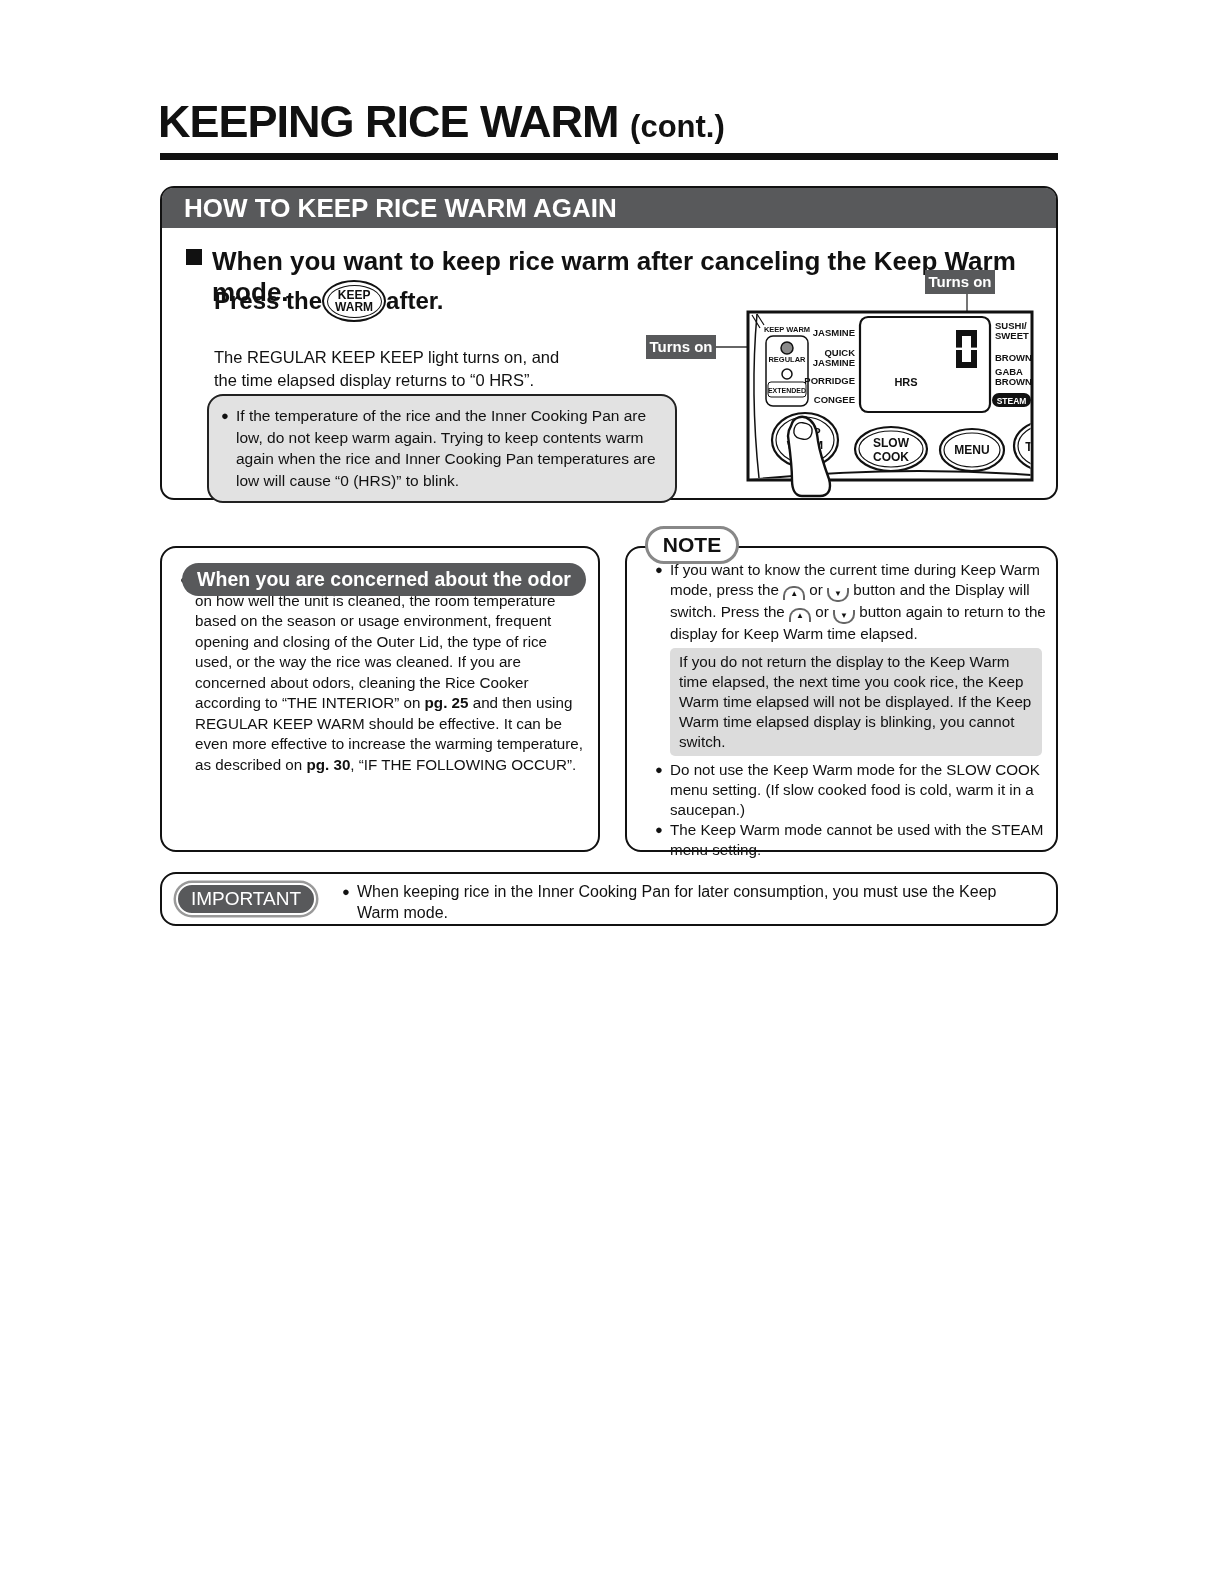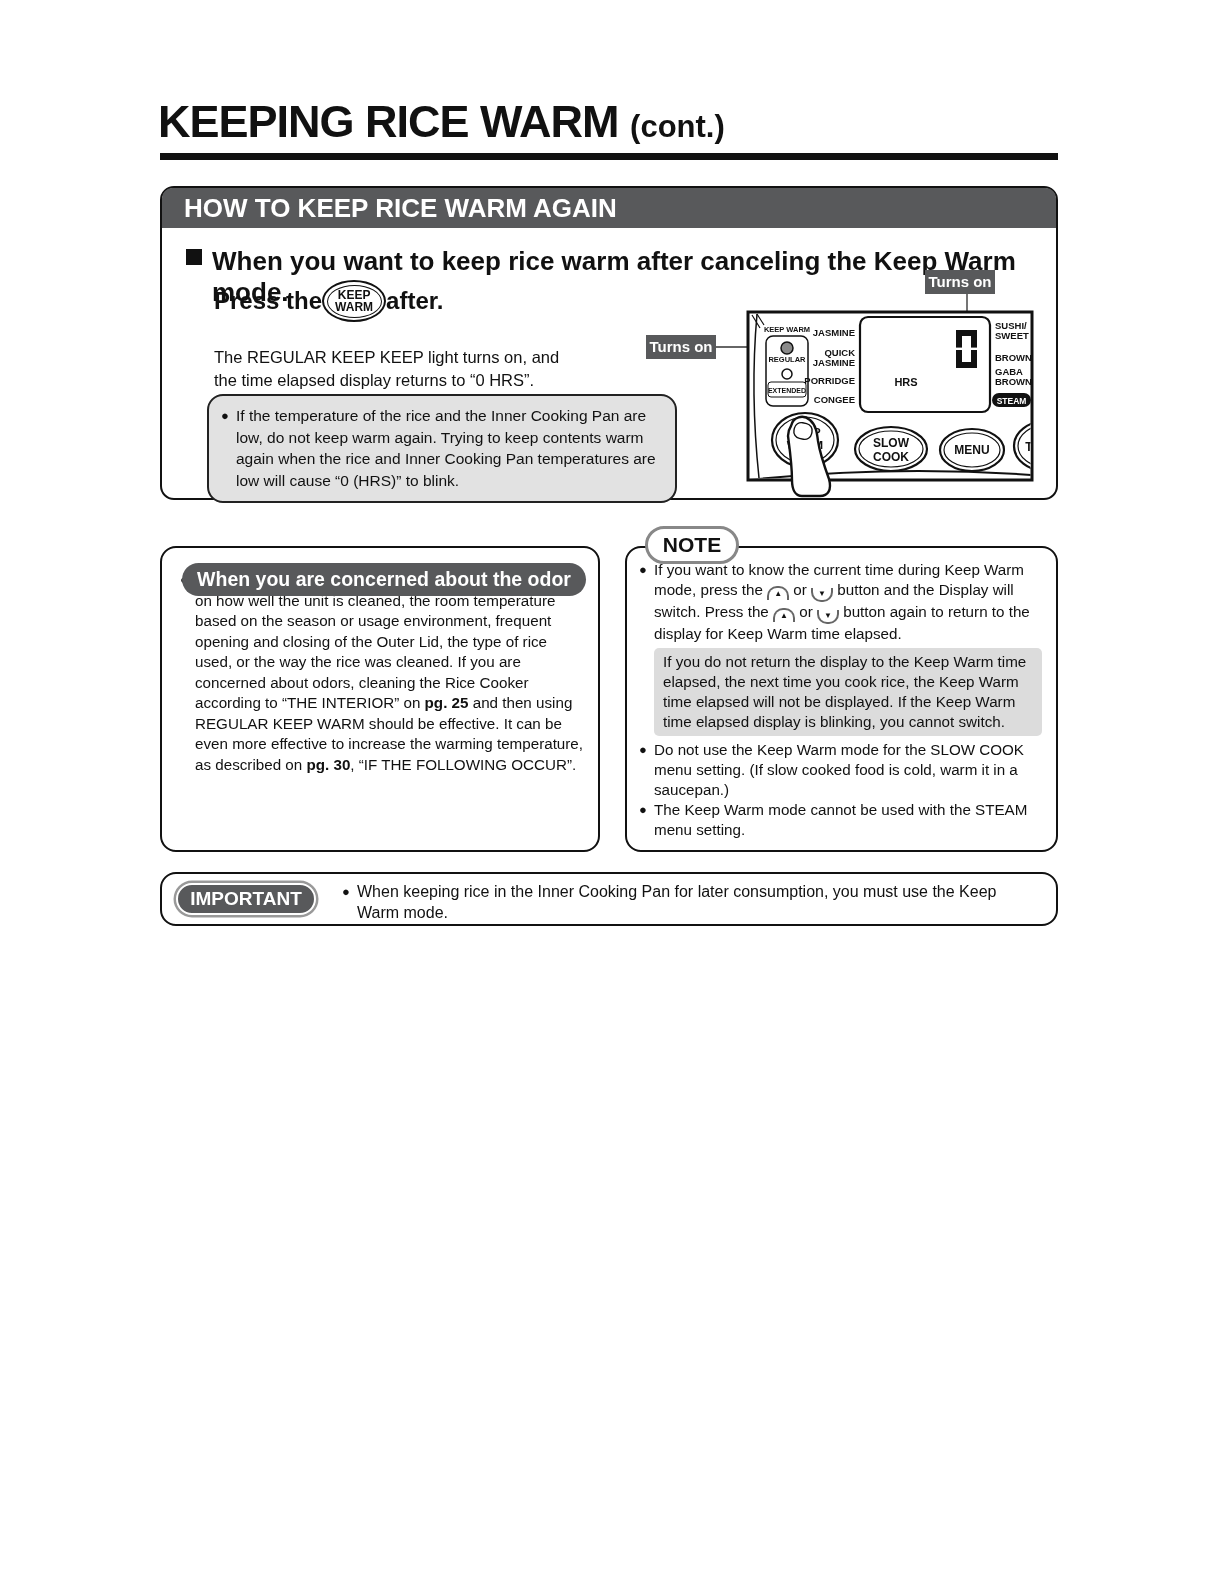--- a/index.html
+++ b/index.html
@@ -31,31 +31,31 @@
   
   .panel-svg { position:absolute; left:640px; top:268px; width:418px; height:230px; }
   .panel-svg text { font-family:"Liberation Sans", sans-serif; font-weight:bold; fill:#111; }
 
   
   .odor-box { position:absolute; left:160px; top:546px; width:440px; height:306px; border:2.5px solid #111; border-radius:16px; background:#fff; }
   .odor-pill { position:absolute; top:-21px; left:20px; width:404px; height:33px; background:#58595b; border-radius:17px; color:#fff; font-size:19.5px; font-weight:bold; text-align:center; line-height:33px;margin-top:36px; }
   .odor-body { padding:22px 12px 0 18px; font-size:15.2px; line-height:20.5px; }
 
   
-  .note-box { position:absolute; left:625px; top:546px; width:433px; height:306px; border:2.5px solid #111; border-radius:16px; background:#fff; }
+  .note-box { position:absolute; left:625px; top:546px; width:433px; height:306px; border:2.5px solid #111; border-radius:16px; background:#fff;padding-left:16px; }
   .note-pill { position:absolute; top:-22px; left:18px; width:94px; height:38px; background:#fff; border:3px solid #888; border-radius:19px; font-size:21px; font-weight:bold; text-align:center; line-height:32px; color:#111; }
   .note-body { padding:12px 10px 0 12px; font-size:15.2px; line-height:20px; }
   .note-gray { background:#dcdcdc; border-radius:5px; margin:4px 4px 4px 15px; padding:4px 9px; }
   .key { display:inline-block; width:22px; height:14px; border:2px solid #666; text-align:center; font-size:8px; line-height:12px; vertical-align:-1px; color:#111; background:#fff; }
   .key.up { border-bottom:none; border-radius:10px 10px 0 0; }
   .key.down { border-top:none; border-radius:0 0 10px 10px; }
 
   
   .important-box { position:absolute; left:160px; top:872px; width:898px; height:54px; border:2.5px solid #111; border-radius:16px; background:#fff; display:flex; }
-  .imp-pill { margin:9px 0 0 14px; width:140px; height:32px; flex:none; background:#58595b; border:2px solid #fff; box-shadow:0 0 0 2.5px #999; border-radius:16px; color:#fff; font-size:19px; font-weight:bold; text-align:center; line-height:27px; }
+  .imp-pill { margin:9px 0 0 14px; width:140px; height:32px; flex:none; background:#58595b; border:2px solid #fff; box-shadow:0 0 0 2.5px #999; border-radius:16px; color:#fff; font-size:19px; font-weight:normal; text-align:center; line-height:27px; }
   .imp-text { margin:7px 0 0 26px; width:700px; font-size:16px; line-height:21px; }
 
   .page-num { position:absolute; left:103px; top:1478px; font-size:19px; font-family:Liberation Mono, monospace; color:#222; }
 </style>
 </head>
 <body>
 
 <div class="page">
 
   <div class="doc-title">

